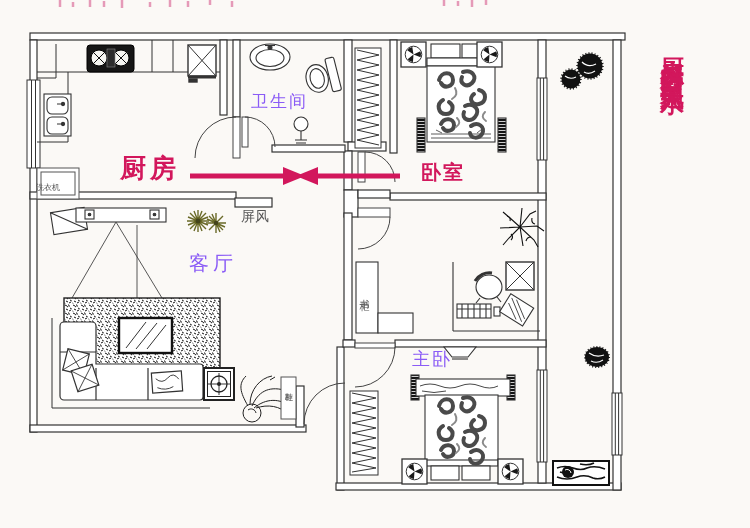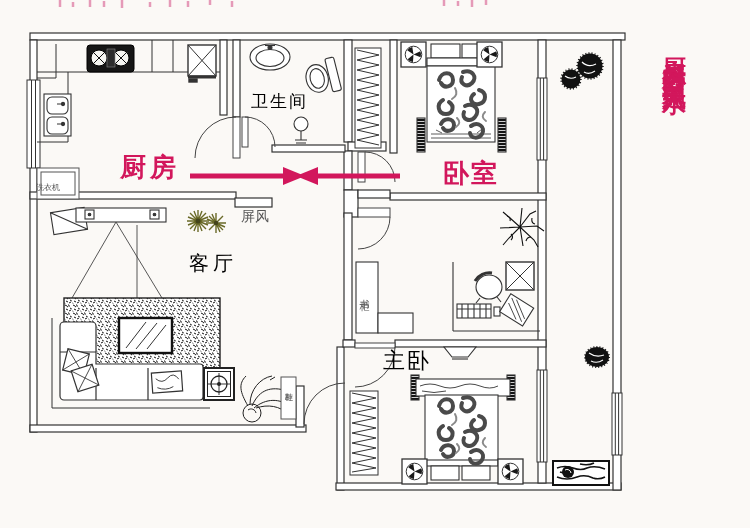--- a/index.html
+++ b/index.html
@@ -1,21 +1,21 @@
 <!DOCTYPE html>
 <html><head>
 <meta charset="utf-8">
 <style>
   html,body{margin:0;padding:0;background:#fbf9f6;}
   .stage{position:relative;width:750px;height:528px;background:#fbf9f6;overflow:hidden;
          font-family:"Liberation Sans",sans-serif;}
   .stage svg{position:absolute;left:0;top:0;}
-  .lbl{position:absolute;color:#000000;white-space:nowrap;line-height:1;}
+  .lbl{position:absolute;color:#8b5cf6;white-space:nowrap;line-height:1;}
   .lbl-cad{font-family:"Liberation Serif",serif;}
-  .red{color:#d2175c;font-weight:bold;font-family:Liberation Mono, monospace;}
+  .red{color:#d2175c;font-weight:bold;font-family:Liberation Serif, serif;}
   .vert{writing-mode:vertical-rl;text-orientation:upright;}
   .caption{position:absolute;left:660px;top:38px;height:380px;
            font-size:24px;letter-spacing:3px;line-height:1;}
   .tiny{color:#555;}
 </style>
 </head>
 <body>
 
 <div class="stage">
 <svg width="750" height="528" viewBox="0 0 750 528">
@@ -314,23 +314,23 @@
       <polygon points="283,167 305,176 283,185" fill="#d2175c"></polygon>
     </g>
     <g>
       <line x1="400" y1="176" x2="317" y2="176" stroke="#d2175c" stroke-width="5"></line>
       <polygon points="318,167 296,176 318,185" fill="#d2175c"></polygon>
     </g>
   </g>
 </svg>
 
 <div class="lbl red" style="left:120px;top:156px;font-size:26px;letter-spacing:4px;">厨房</div>
-<div class="lbl red" style="left:443px;top:162px;font-size:26px;letter-spacing:2px;">卧室</div>
+<div class="lbl red" style="left:421px;top:162px;font-size:20px;letter-spacing:2px;">卧室</div>
 <div class="lbl lbl-cad" style="left:251px;top:93px;font-size:17px;letter-spacing:2px;">卫生间</div>
 <div class="lbl lbl-cad" style="left:189px;top:253px;font-size:20px;letter-spacing:4px;">客厅</div>
-<div class="lbl lbl-cad" style="left:383px;top:350px;font-size:22px;letter-spacing:2px;">主卧</div>
+<div class="lbl lbl-cad" style="left:412px;top:350px;font-size:18px;letter-spacing:2px;">主卧</div>
 <div class="lbl lbl-cad vert tiny" style="left:359px;top:291px;font-size:10px;letter-spacing:2px;">书柜</div>
 <div class="lbl tiny" style="left:36px;top:184px;font-size:8px;">洗衣机</div>
 <div class="lbl tiny" style="left:241px;top:209px;font-size:14px;">屏风</div>
 <div class="lbl vert tiny" style="left:284px;top:386px;font-size:8px;letter-spacing:1px;">鞋柜</div>
 
 <div class="lbl red vert caption">厨房门对卧室门（久遇风水）</div>
 </div>
 
 </body></html>

